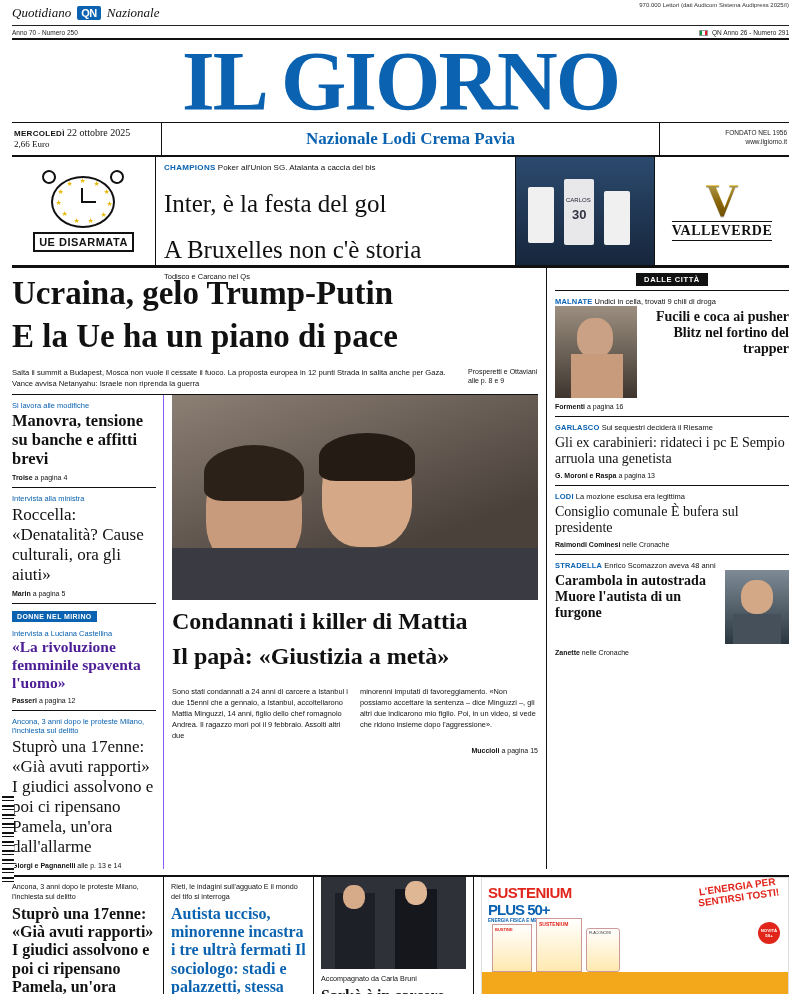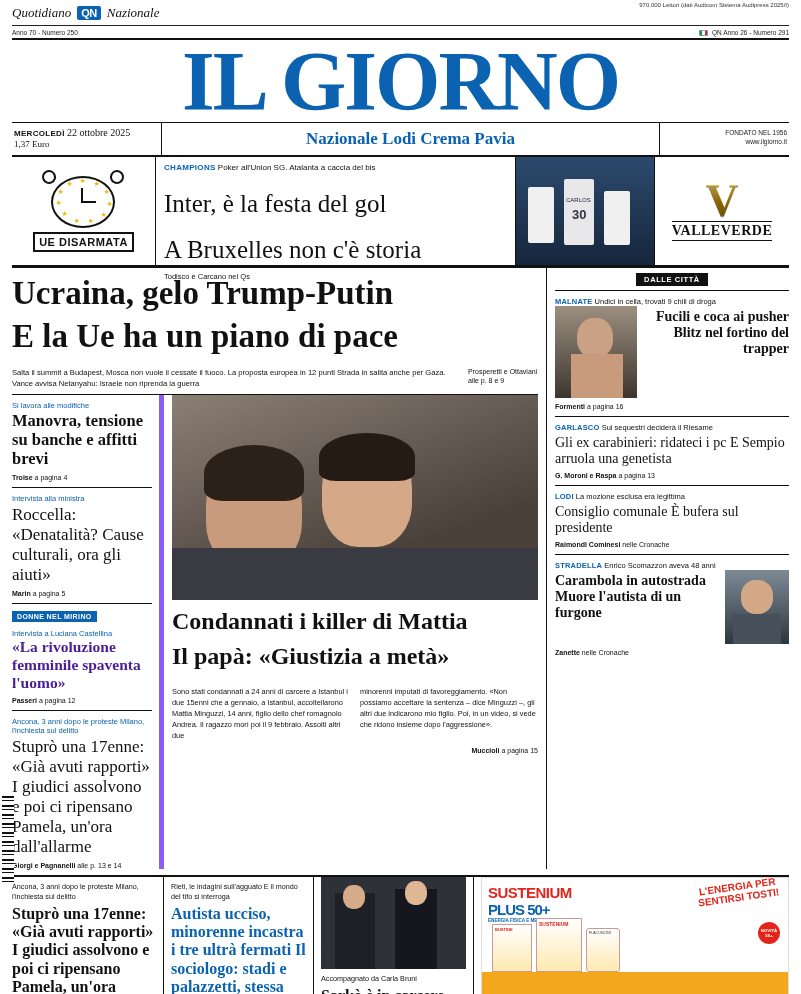--- a/index.html
+++ b/index.html
@@ -113,21 +113,21 @@
     padding-top:8px;
   }
   .lead-sub {
     display:flex; gap:8px; border-bottom:1px solid #111; padding:6px 0 5px 0; margin-top:6px;
   }
   .lead-sub .txt { font-family:"Liberation Sans",sans-serif; font-size:7.6px; line-height:1.45; flex:1; }
   .lead-sub .by { width:70px; font-family:"Liberation Sans",sans-serif; font-size:7px; text-align:left; line-height:1.35; }
 
   
   .mid-grid { display:flex; }
-  .mid-left { width:152px; border-right:5px solid #8b5cf6; padding-right:7px; }
+  .mid-left { width:152px; border-right:1px solid #8b5cf6; padding-right:7px; }
   .mid-right { flex:1; padding-left:8px; }
 
   .kick-blue { font-family:"Liberation Sans",sans-serif; font-size:7.5px; color:#0a62b0; padding-top:6px; }
   .hl-med { font-family:"Liberation Serif",serif; font-weight:bold; font-size:16.5px; line-height:1.15; margin-top:2px; }
   .hl-serif { font-family:"Liberation Serif",serif; font-size:17px; line-height:1.18; margin-top:2px; }
   .byline { font-family:"Liberation Sans",sans-serif; font-size:7px; margin-top:5px; }
   .byline b { font-weight:bold; }
   .hr-d { border-top:1px solid #111; margin:6px 0 0 0; }
 
   .badge-blue {
@@ -219,21 +219,21 @@
 
   <div class="masthead">
     <div class="title">IL GIORNO</div>
   </div>
   <div class="masthead-bottom">
     <div class="mb-left">
       <div class="date">
         <b>MERCOLEDÌ</b>
         <span class="d2">22 ottobre 2025</span>
       </div>
-      <div class="price">1,37 Euro</div>
+      <div class="price">2,66 Euro</div>
     </div>
     <div class="mb-center">Nazionale Lodi Crema Pavia</div>
     <div class="mb-right">
       <div>FONDATO NEL 1956</div>
       <div>www.ilgiorno.it</div>
     </div>
   </div>
 
   <div class="champ">
 

